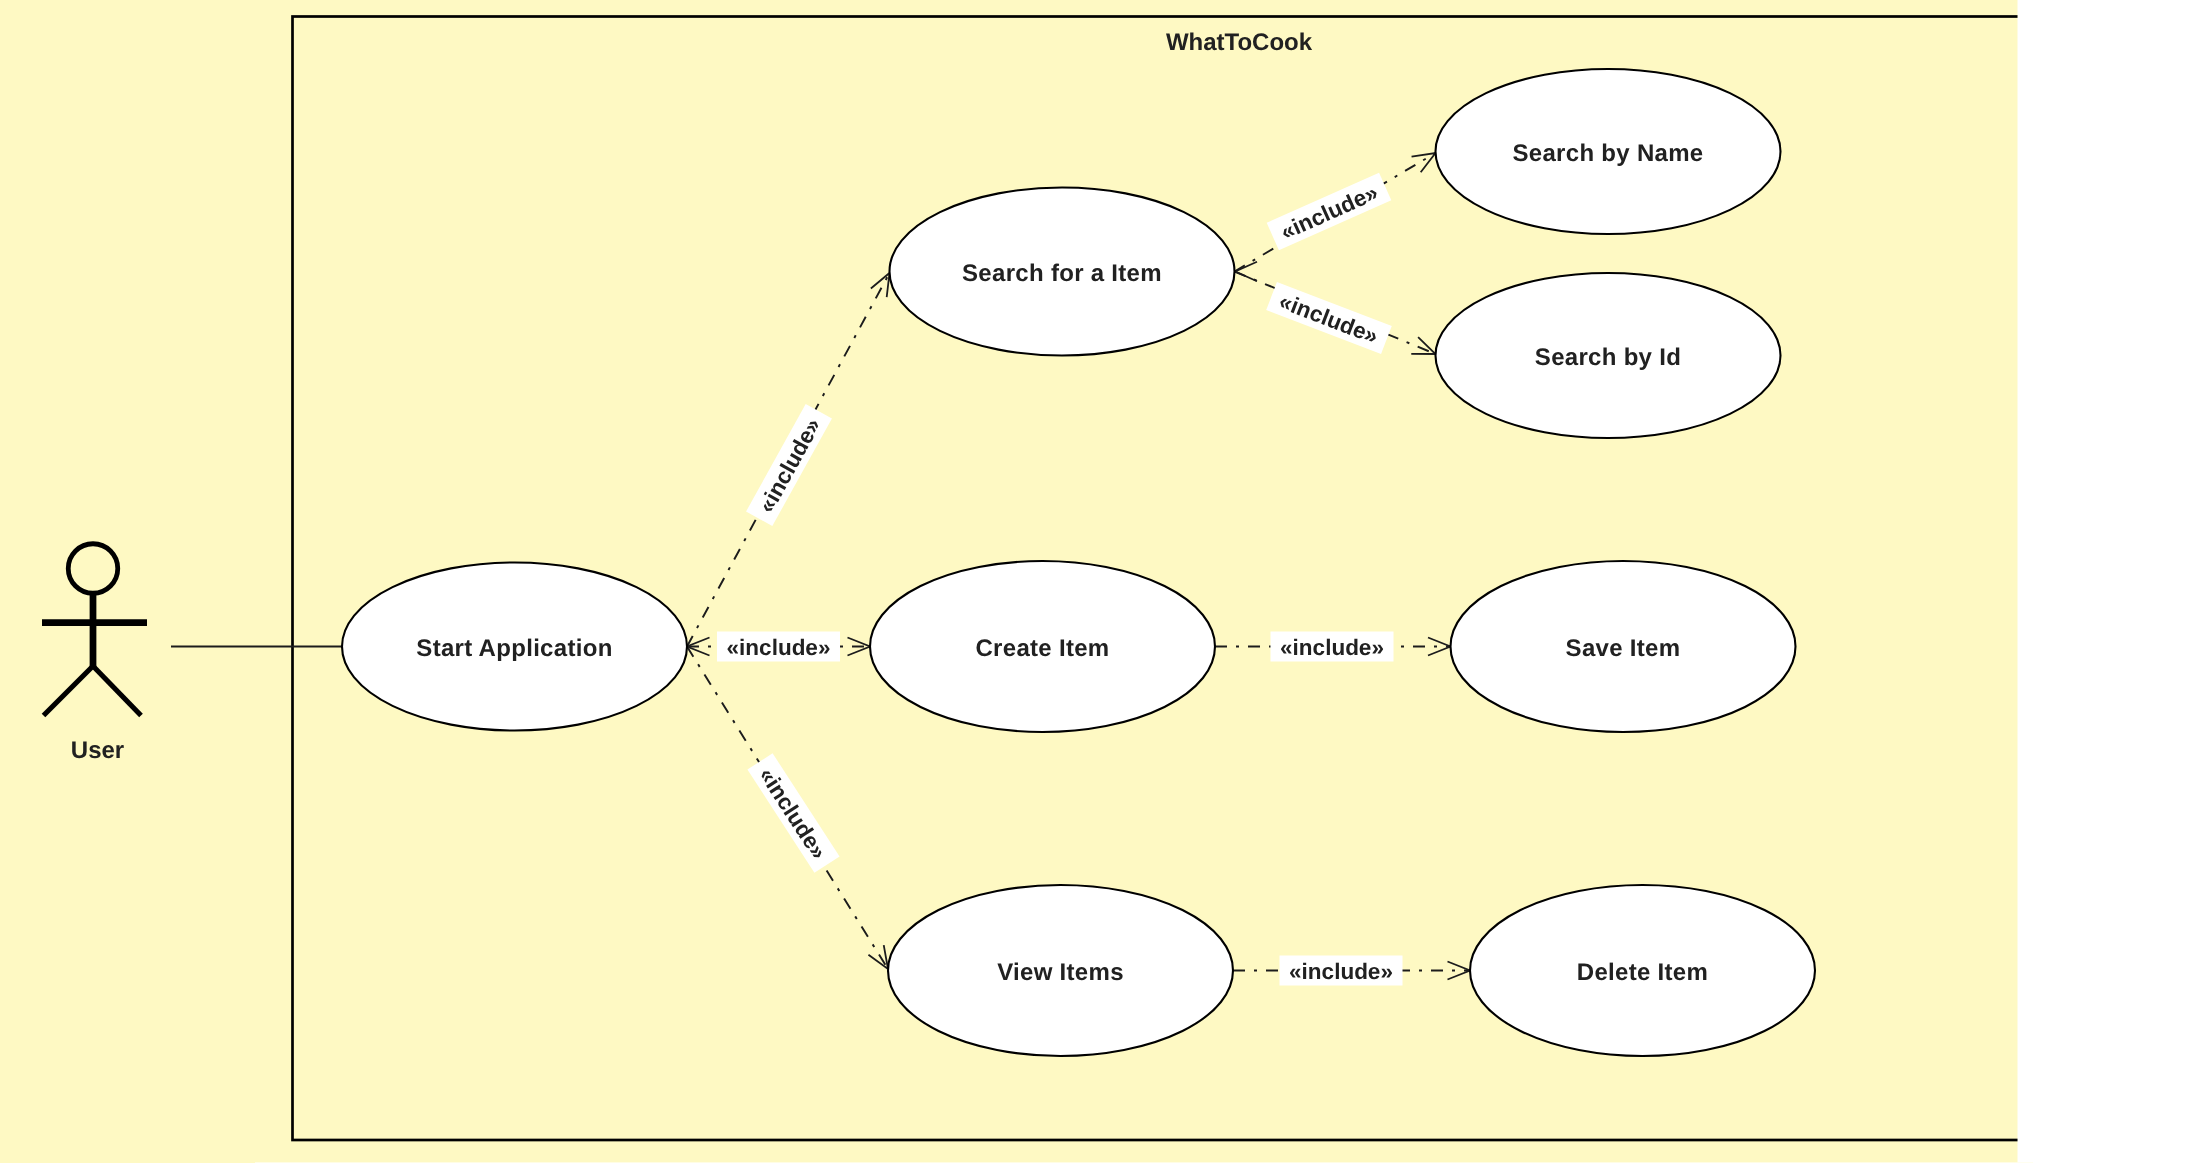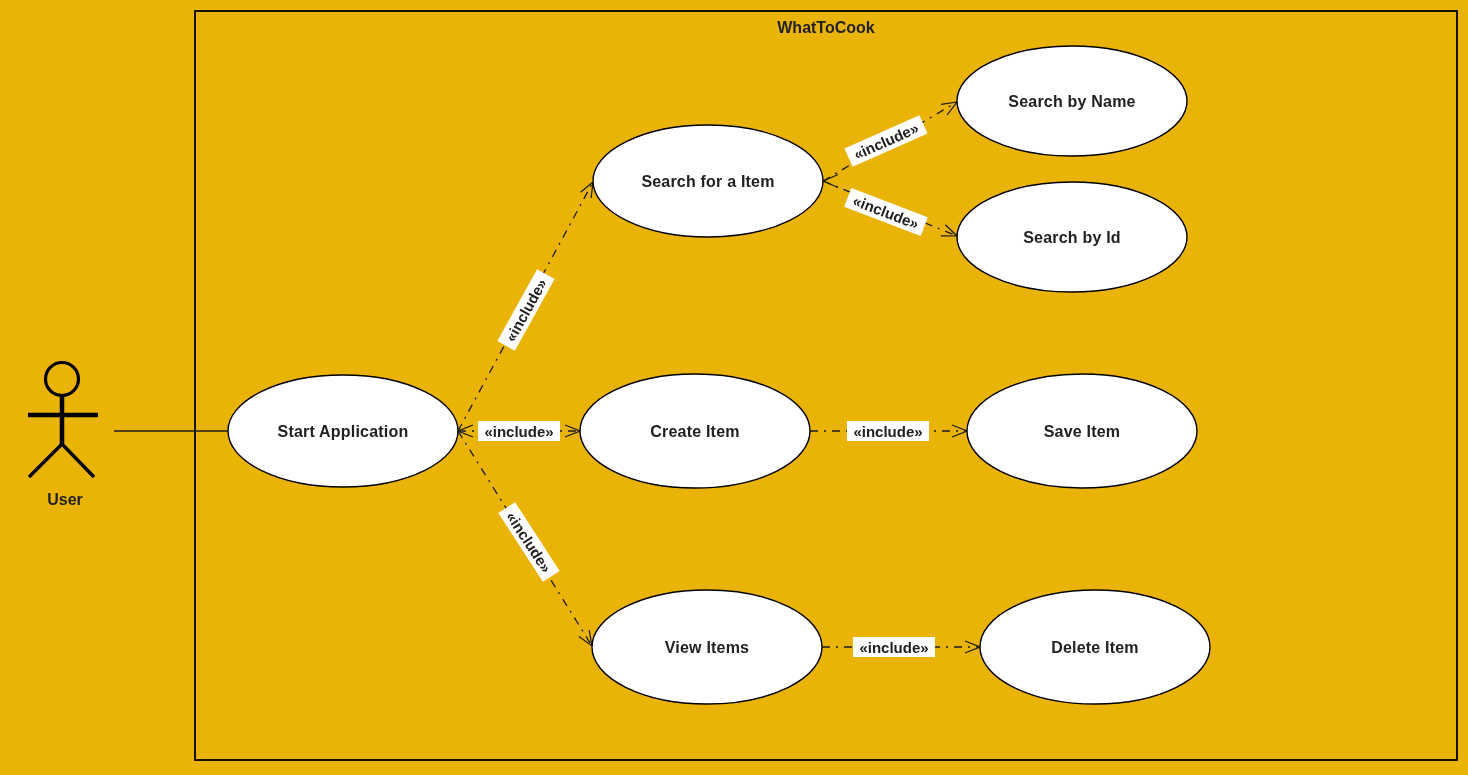--- a/index.html
+++ b/index.html
@@ -3,23 +3,23 @@
 <meta charset="utf-8">
 <style>
   html, body {
     margin: 0;
     padding: 0;
     background: #ffffff;
     font-family: "Liberation Sans", "DejaVu Sans", sans-serif;
   }
   .stage {
     position: relative;
-    width: 1468px;
+    width: 1345px;
     height: 775px;
-    background: #eab308;
+    background: #fef9c3;
     overflow: hidden;
   }
   svg text {
     font-family: "Liberation Sans", "DejaVu Sans", sans-serif;
     font-weight: bold;
     fill: #212121;
   }
   .uc-label   { font-size: 16px; letter-spacing: 0.2px; }
   .inc-label  { font-size: 15px; }
   .sys-title  { font-size: 16px; }

